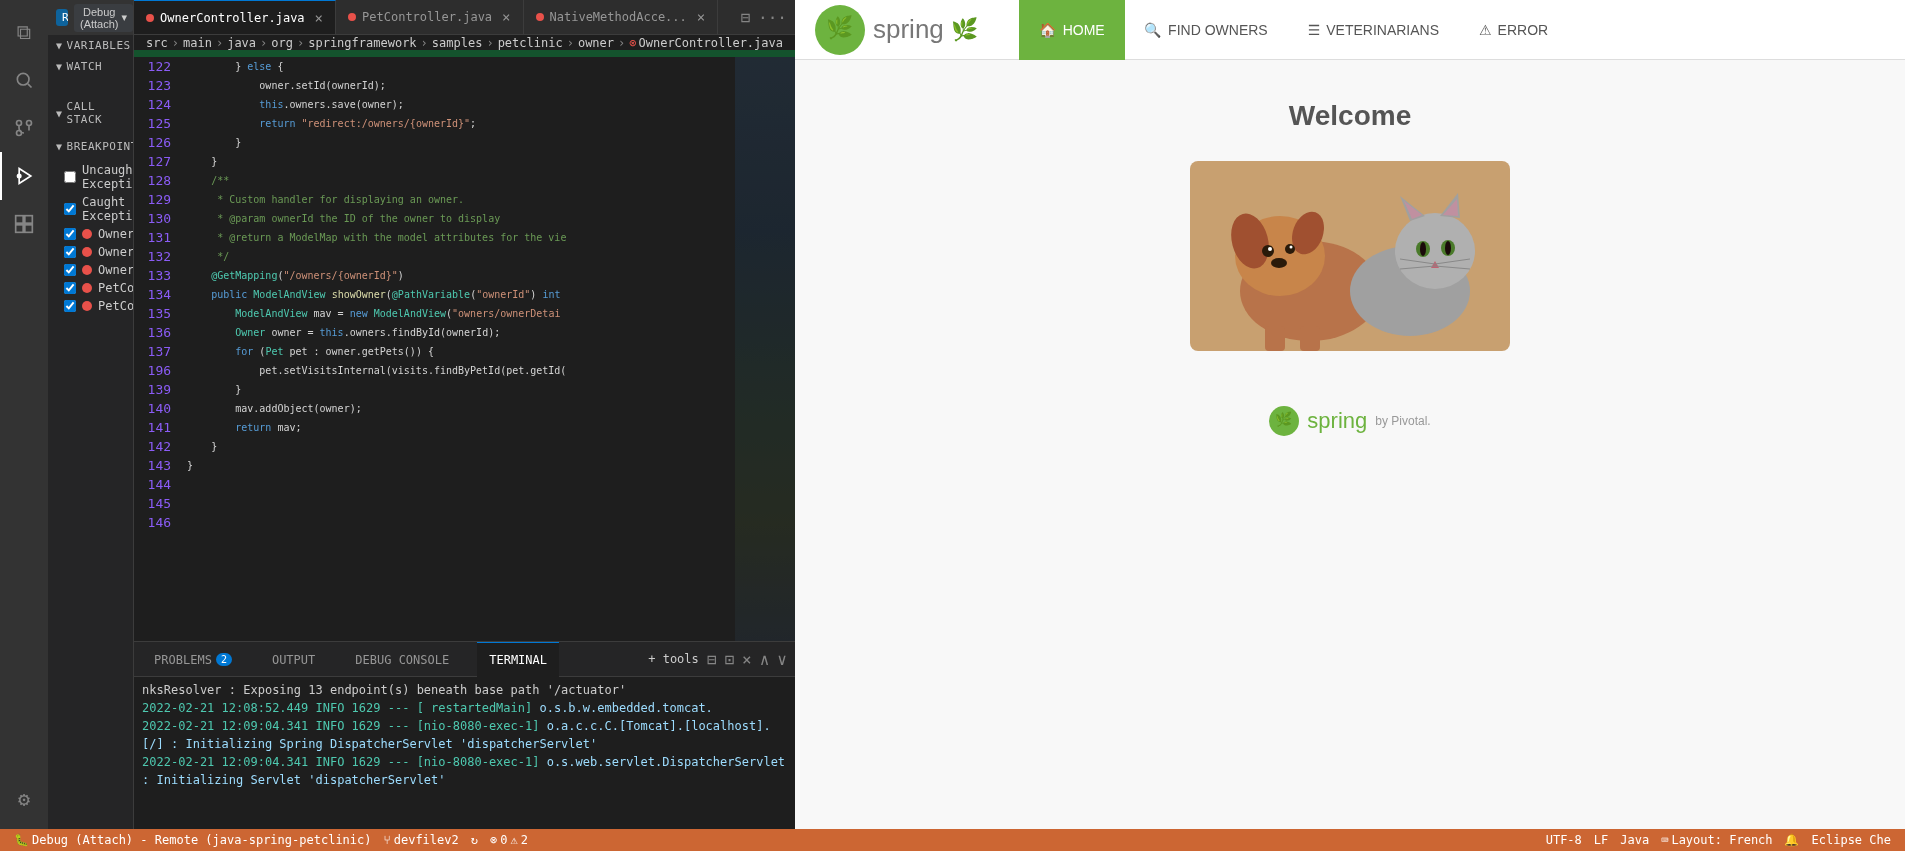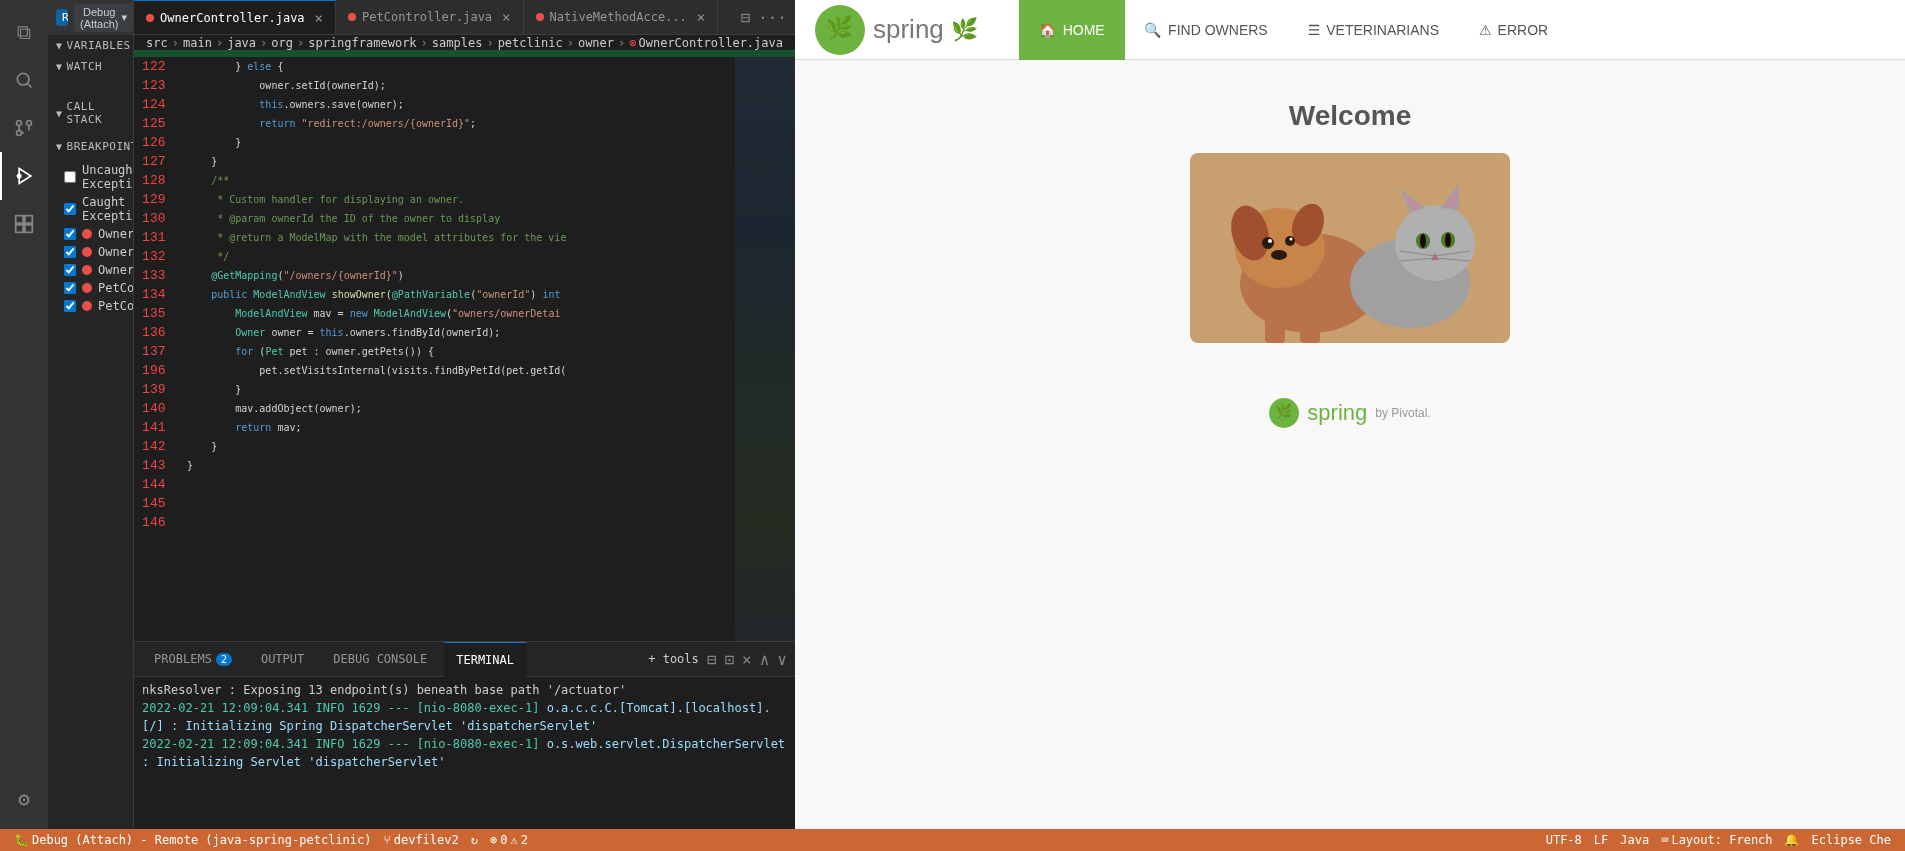--- a/index.html
+++ b/index.html
@@ -99,24 +99,23 @@
     .breadcrumb span { color: #cccccc; }
     .breadcrumb .sep { margin: 0 4px; color: #858585; }
     .breadcrumb .error-icon { color: #e8514a; margin-right: 2px; }
 
     
     .code-editor {
       flex: 1; overflow-y: auto; background: #1e1e1e; position: relative;
       display: flex;
     }
     .line-numbers {
-      padding: 0 8px; color: #ef4444; font-size: 13px;
+      padding: 0 8px; text-align: right; color: #8b5cf6; font-size: 13px;
       line-height: 19px; user-select: none; min-width: 45px; background: #1e1e1e;
       flex-shrink: 0;
-      font-family: Liberation Mono, monospace;
     }
     .code-content {
       flex: 1; padding: 0 8px; font-size: 10px; line-height: 19px; white-space: pre;
     }
 
     
     .minimap {
       width: 60px; background: #1e1e1e; opacity: 0.6; flex-shrink: 0;
     }
     .minimap-content {
@@ -124,22 +123,22 @@
       background: linear-gradient(180deg, #2a4a6a 0%, #1a3a5a 30%, #2a4a3a 60%, #3a4a2a 80%, #2a3a4a 100%);
       opacity: 0.5;
     }
 
     
     .bottom-panel {
       height: 210px; background: #1e1e1e; border-top: 1px solid #3c3c3c;
       display: flex; flex-direction: column; flex-shrink: 0;
     }
     .panel-tabs {
-      height: 35px; background: #252526; display: flex; align-items: center;
-      border-bottom: 1px solid #3c3c3c; flex-shrink: 0; padding: 0 8px; gap: 5px;
+      height: 35px; background: #252526; display: flex; 
+      border-bottom: 1px solid #3c3c3c; flex-shrink: 0; padding: 0 8px; gap: 16px;
     }
     .panel-tab {
       padding: 0 12px; height: 35px; display: flex; align-items: center;
       font-size: 12px; color: #969696; cursor: pointer; position: relative;
     }
     .panel-tab.active { color: #ffffff; border-top: 1px solid #0078d4; background: #1e1e1e; }
     .panel-tab .badge {
       background: #0078d4; color: white; border-radius: 10px; padding: 1px 5px;
       font-size: 10px; margin-left: 4px;
     }
@@ -181,21 +180,21 @@
       padding: 0 20px; display: flex; align-items: center; gap: 6px;
       font-size: 14px; font-family: sans-serif; color: #555; cursor: pointer; height: 60px;
       white-space: nowrap;
     }
     .spring-nav-item.active { background: #6db33f; color: white; }
 
     .spring-content {
       flex: 1; background: #f8f8f8; display: flex; flex-direction: column;
       align-items: center; padding: 40px;
     }
-    .welcome-title { font-size: 28px; font-family: sans-serif; color: #555; margin-bottom: 16px; }
+    .welcome-title { font-size: 28px; font-family: sans-serif; color: #555; margin-bottom: 24px; }
     .pet-image-container {
       width: 320px; height: 200px; display: flex; align-items: center; justify-content: center;
       margin-bottom: 30px;
     }
     .spring-footer { display: flex; align-items: center; gap: 8px; margin-top: 20px; }
 
     
     .kw { color: #569cd6; }
     .fn { color: #dcdcaa; }
     .str { color: #ce9178; }
@@ -431,20 +430,21 @@
           <span style="color:#cccccc;font-size:12px;">+ tools</span>
           <span style="cursor:pointer;">⊟</span>
           <span style="cursor:pointer;">⊡</span>
           <span style="cursor:pointer;">×</span>
           <span style="cursor:pointer;">∧</span>
           <span style="cursor:pointer;">∨</span>
         </div>
       </div>
       <div class="panel-content" id="terminal-content">
           <div><span class="t-white">nksResolver    : Exposing 13 endpoint(s) beneath base path '/actuator'</span></div>
+          <div><span class="t-green">2022-02-21 12:08:52.449  INFO 1629 --- [  restartedMain] </span><span class="t-info">o.s.b.w.embedded.tomcat.</span></div>
           <div><span class="t-green">2022-02-21 12:09:04.341  INFO 1629 --- [nio-8080-exec-1] </span><span class="t-info">o.a.c.c.C.[Tomcat].[localhost].[/]      : Initializing Spring DispatcherServlet 'dispatcherServlet'</span></div>
           <div><span class="t-green">2022-02-21 12:09:04.341  INFO 1629 --- [nio-8080-exec-1] </span><span class="t-info">o.s.web.servlet.DispatcherServlet       : Initializing Servlet 'dispatcherServlet'</span></div>
         </div>
     </div>
   </div>
 
   <div class="spring-panel">
 
     <div class="spring-navbar">
       <div class="spring-logo">

